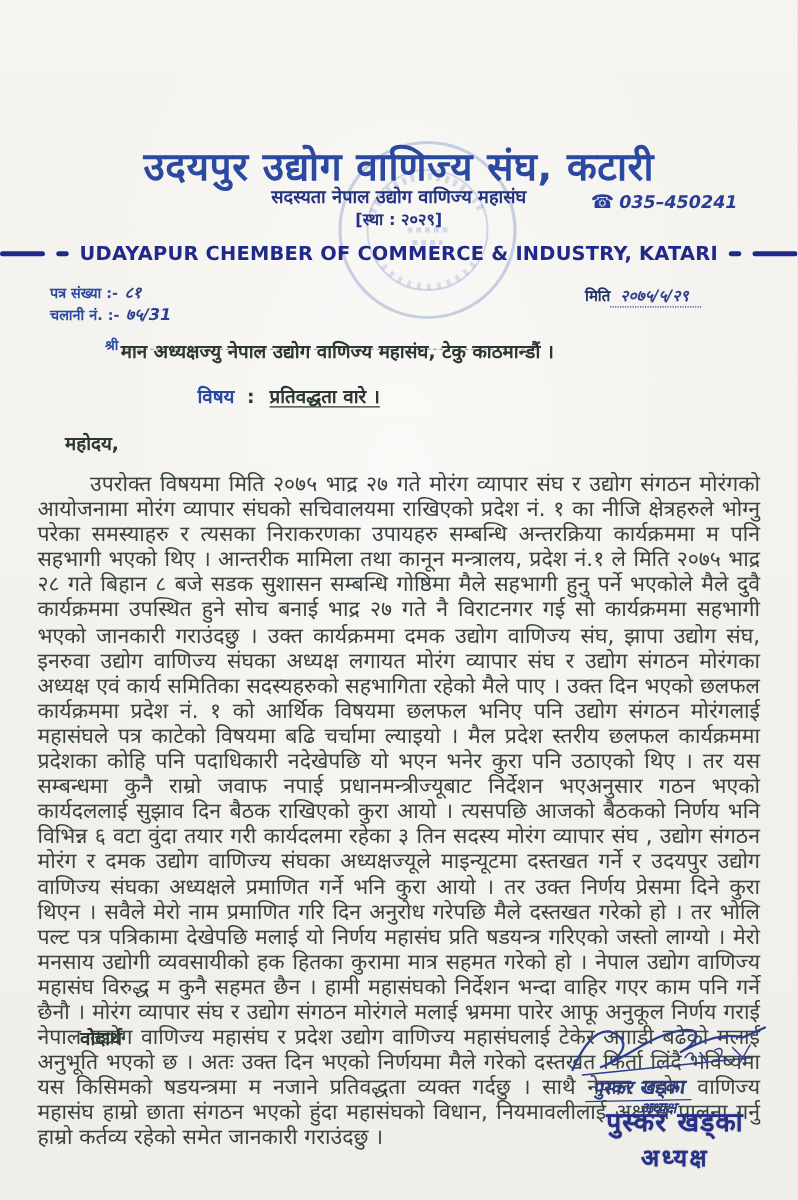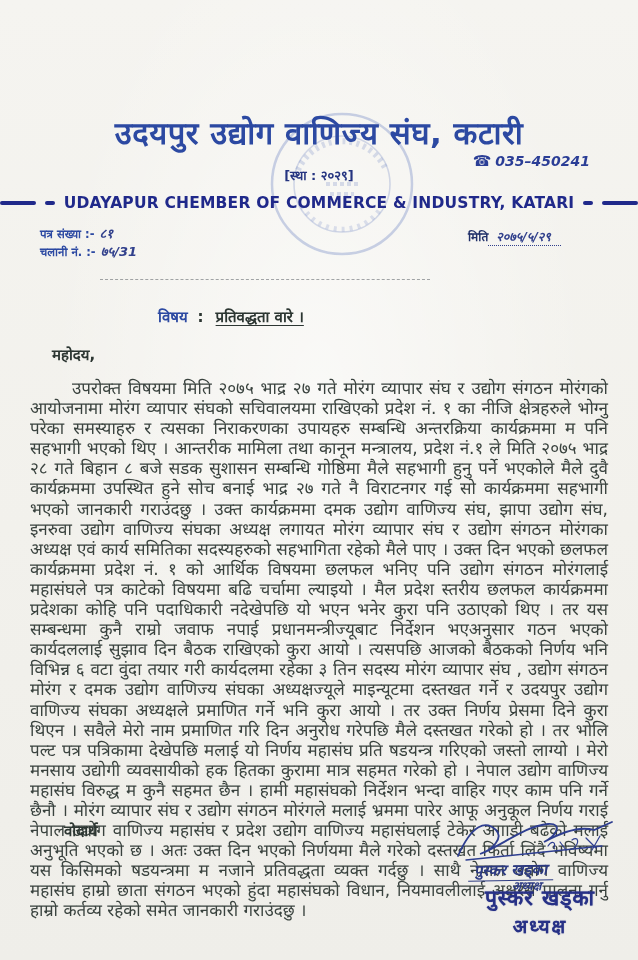--- a/index.html
+++ b/index.html
@@ -74,20 +74,21 @@
 
   <svg class="stamp-top" viewBox="0 0 148 148">
     <circle cx="74" cy="74" r="70" fill="none" stroke="rgba(73,100,180,0.35)" stroke-width="2.5"></circle>
     <circle cx="74" cy="74" r="48" fill="none" stroke="rgba(73,100,180,0.28)" stroke-width="1.6"></circle>
     <path d="M30,60 a48,48 0 0,1 88,0" fill="none" stroke="rgba(73,100,180,0.25)" stroke-width="6" stroke-dasharray="3 4"></path>
     <path d="M34,96 a46,46 0 0,0 80,0" fill="none" stroke="rgba(73,100,180,0.22)" stroke-width="5" stroke-dasharray="3 5"></path>
     <path d="M58,74 h32 M62,84 h24" fill="none" stroke="rgba(73,100,180,0.25)" stroke-width="4" stroke-dasharray="4 3"></path>
   </svg>
 
   <div class="org-name">उदयपुर उद्योग वाणिज्य संघ, कटारी</div>
+  <div class="membership">सदस्यता नेपाल उद्योग वाणिज्य महासंघ</div>
   <div class="estd">[स्था : २०२९]</div>
   <div class="phone">
     <span class="ph-ic">☎</span><span>035–450241</span>
   </div>
   <div class="banner">
     <span class="bar long"></span>
     <span class="bar short"></span>
     <span class="en-name">UDAYAPUR CHEMBER OF COMMERCE &amp; INDUSTRY, KATARI</span>
     <span class="bar short"></span>
     <span class="bar long"></span>
@@ -99,20 +100,23 @@
   </div>
   <div class="dispatch-no">
     <span class="ref-label">चलानी नं. :-</span>
     <span class="hand">७५/31</span>
   </div>
   <div class="date-line">
     <span>मिति</span><span class="dotted"><span class="hand">२०७५/५/२९</span></span>
   </div>
 
   <div class="addr-dashes"></div>
+  <div class="addressee">
+    <span class="shree">श्री</span><span>मान अध्यक्षज्यु नेपाल उद्योग वाणिज्य महासंघ, टेकु काठमान्डौं ।</span>
+  </div>
 
   <div class="subject">
     <span class="sub-label">विषय</span><span class="sub-sep">:</span><span class="sub-text">प्रतिवद्धता वारे ।</span>
   </div>
 
   <div class="salutation">महोदय,</div>
   <div class="body-text">उपरोक्त विषयमा मिति २०७५ भाद्र २७ गते मोरंग व्यापार संघ र उद्योग संगठन मोरंगको आयोजनामा मोरंग व्यापार संघको सचिवालयमा राखिएको प्रदेश नं. १ का नीजि क्षेत्रहरुले भोग्नु परेका समस्याहरु र त्यसका निराकरणका उपायहरु सम्बन्धि अन्तरक्रिया कार्यक्रममा म पनि सहभागी भएको थिए । आन्तरीक मामिला तथा कानून मन्त्रालय, प्रदेश नं.१ ले मिति २०७५ भाद्र २८ गते बिहान ८ बजे सडक सुशासन सम्बन्धि गोष्ठिमा मैले सहभागी हुनु पर्ने भएकोले मैले दुवै कार्यक्रममा उपस्थित हुने सोच बनाई भाद्र २७ गते नै विराटनगर गई सो कार्यक्रममा सहभागी भएको जानकारी गराउंदछु । उक्त कार्यक्रममा दमक उद्योग वाणिज्य संघ, झापा उद्योग संघ, इनरुवा उद्योग वाणिज्य संघका अध्यक्ष लगायत मोरंग व्यापार संघ र उद्योग संगठन मोरंगका अध्यक्ष एवं कार्य समितिका सदस्यहरुको सहभागिता रहेको मैले पाए । उक्त दिन भएको छलफल कार्यक्रममा प्रदेश नं. १ को आर्थिक विषयमा छलफल भनिए पनि उद्योग संगठन मोरंगलाई महासंघले पत्र काटेको विषयमा बढि चर्चामा ल्याइयो । मैल प्रदेश स्तरीय छलफल कार्यक्रममा प्रदेशका कोहि पनि पदाधिकारी नदेखेपछि यो भएन भनेर कुरा पनि उठाएको थिए । तर यस सम्बन्धमा कुनै राम्रो जवाफ नपाई प्रधानमन्त्रीज्यूबाट निर्देशन भएअनुसार गठन भएको कार्यदललाई सुझाव दिन बैठक राखिएको कुरा आयो । त्यसपछि आजको बैठकको निर्णय भनि विभिन्न ६ वटा वुंदा तयार गरी कार्यदलमा रहेका ३ तिन सदस्य मोरंग व्यापार संघ , उद्योग संगठन मोरंग र दमक उद्योग वाणिज्य संघका अध्यक्षज्यूले माइन्यूटमा दस्तखत गर्ने र उदयपुर उद्योग वाणिज्य संघका अध्यक्षले प्रमाणित गर्ने भनि कुरा आयो । तर उक्त निर्णय प्रेसमा दिने कुरा थिएन । सवैले मेरो नाम प्रमाणित गरि दिन अनुरोध गरेपछि मैले दस्तखत गरेको हो । तर भोलि पल्ट पत्र पत्रिकामा देखेपछि मलाई यो निर्णय महासंघ प्रति षडयन्त्र गरिएको जस्तो लाग्यो । मेरो मनसाय उद्योगी व्यवसायीको हक हितका कुरामा मात्र सहमत गरेको हो । नेपाल उद्योग वाणिज्य महासंघ विरुद्ध म कुनै सहमत छैन । हामी महासंघको निर्देशन भन्दा वाहिर गएर काम पनि गर्ने छैनौ । मोरंग व्यापार संघ र उद्योग संगठन मोरंगले मलाई भ्रममा पारेर आफू अनुकूल निर्णय गराई नेपाल उद्योग वाणिज्य महासंघ र प्रदेश उद्योग वाणिज्य महासंघलाई टेकेर अगाडी बढेको मलाई अनुभूति भएको छ । अतः उक्त दिन भएको निर्णयमा मैले गरेको दस्तखत फिर्ता लिंदै भविष्यमा यस किसिमको षडयन्त्रमा म नजाने प्रतिवद्धता व्यक्त गर्दछु । साथै नेपाल उद्योग वाणिज्य महासंघ हाम्रो छाता संगठन भएको हुंदा महासंघको विधान, नियमावलीलाई अक्षरस पालना गर्नु हाम्रो कर्तव्य रहेको समेत जानकारी गराउंदछु ।</div>
 
   <div class="copy-label">वोदार्थ</div>
 

